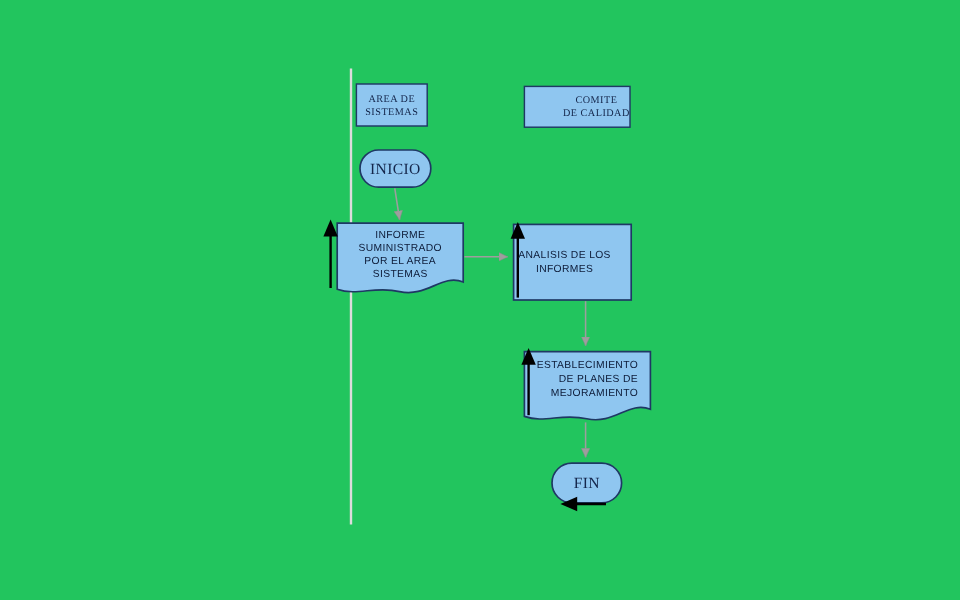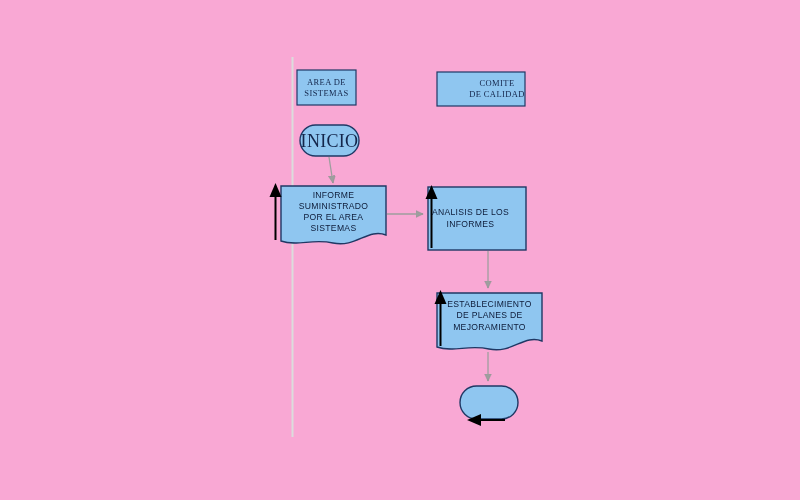--- a/index.html
+++ b/index.html
@@ -7,21 +7,21 @@
     padding: 0;
     background: #ffffff;
   }
   body {
     font-family: "Liberation Sans", sans-serif;
   }
   #canvas {
     position: relative;
     width: 800px;
     height: 500px;
-    background: #f9a8d4;
+    background: #22c55e;
     overflow: hidden;
   }
   #canvas svg.layer {
     position: absolute;
     left: 0;
     top: 0;
     width: 800px;
     height: 500px;
     overflow: visible;
   }
@@ -36,21 +36,21 @@
   }
   .lbl-swimlane {
     font-family: "Liberation Serif", serif;
     font-size: 8.5px;
     color: #14264b;
     letter-spacing: 0.4px;
     line-height: 11px;
   }
   .lbl-terminal {
     font-family: "Liberation Serif", serif;
-    font-size: 18px;
+    font-size: 13px;
     color: #14264b;
     letter-spacing: 0.3px;
     line-height: 14px;
   }
   .lbl-process {
     font-family: "Liberation Sans", sans-serif;
     font-weight: normal;
     font-size: 8.6px;
     color: #0d1b38;
     letter-spacing: 0.3px;
@@ -127,18 +127,19 @@
   <div class="node-label lbl-terminal" style="left:300px; top:125px; width:59px; height:31px;">INICIO</div>
 
   <div class="node-label lbl-process" style="left:281px; top:188px; width:105px; height:48px;">INFORME
 SUMINISTRADO
 POR EL AREA
 SISTEMAS</div>
 
   <div class="node-label lbl-process" style="left:428px; top:187px; width:85px; height:63px;">ANALISIS DE LOS
 INFORMES</div>
 
-  <div class="node-label lbl-process" style="left:437px; top:296px; width:105px; height:40px;">ESTABLECIMIENTO
+  <div class="node-label lbl-process" style="left:437px; top:296px; width:105px; height:40px;text-align:right;">ESTABLECIMIENTO
 DE PLANES DE
 MEJORAMIENTO</div>
 
+  <div class="node-label lbl-terminal" style="left:460px; top:386px; width:58px; height:33px;">FIN</div>
 
 </div>
 
 </body></html>

